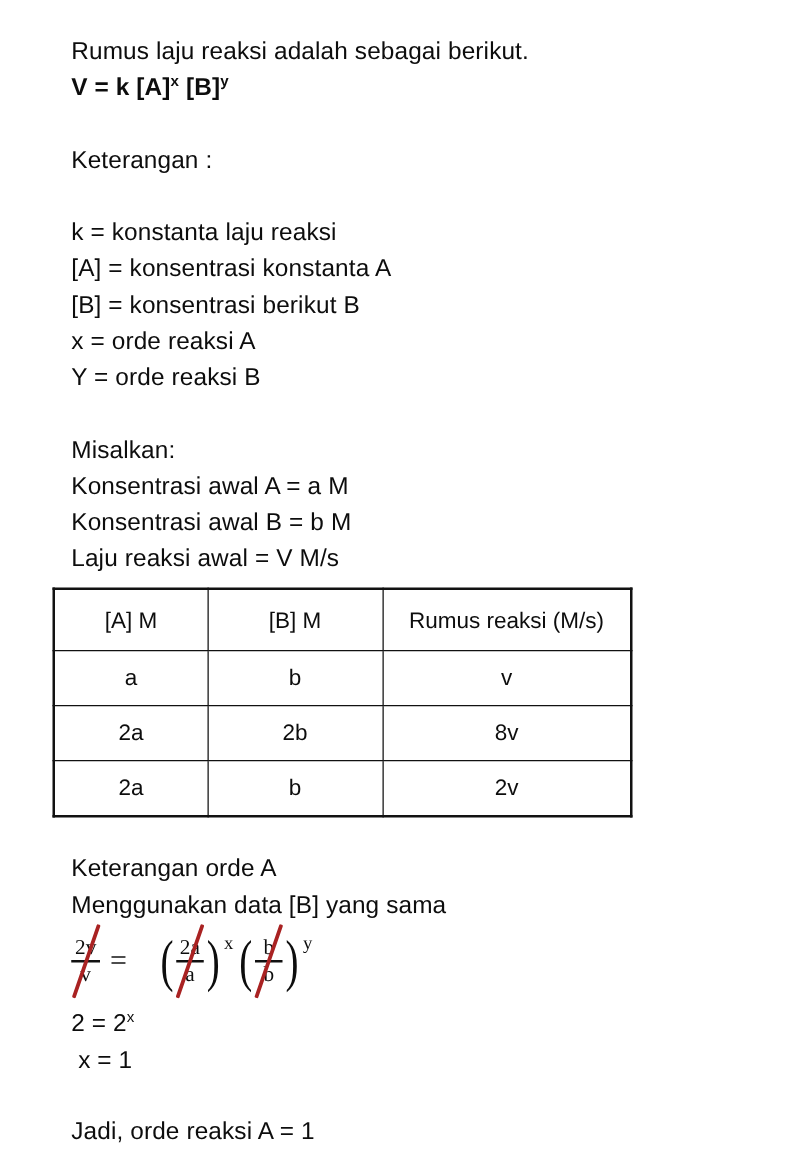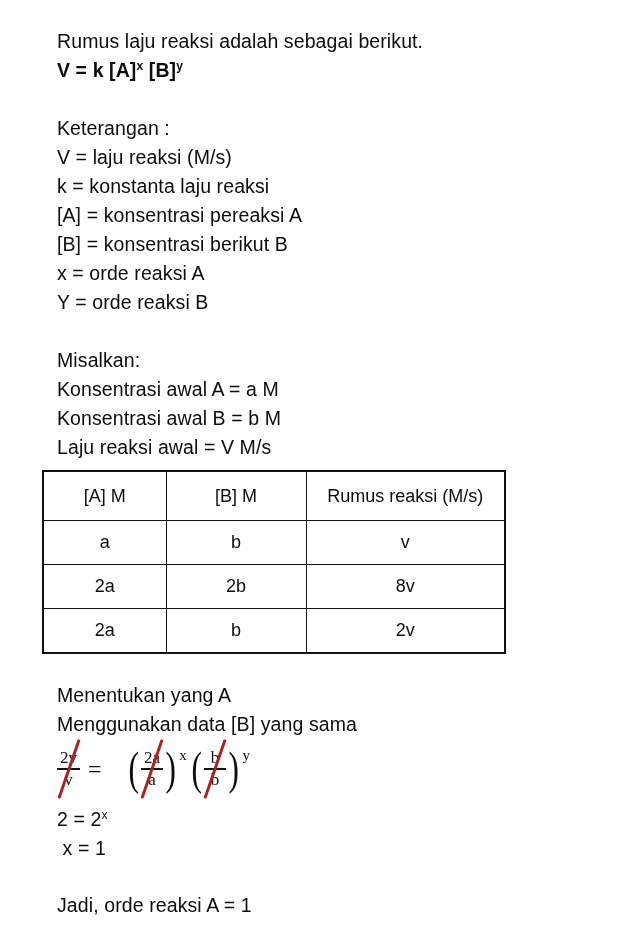--- a/index.html
+++ b/index.html
@@ -143,23 +143,22 @@
 </head>
 <body>
 
 <div class="doc">
 
   <div class="line" style="top:26px;">Rumus laju reaksi adalah sebagai berikut.</div>
 
   <div class="line" style="top:113px;">Keterangan :</div>
 
   <div class="line bold" style="top:55px;"><span>V = k [A]</span><sup>x</sup><span> [B]</span><sup>y</sup></div>
-  <div class="line" style="top:142px;">V = laju reaksi (M/s)</div>
   <div class="line" style="top:171px;">k = konstanta laju reaksi</div>
-  <div class="line" style="top:200px;">[A] = konsentrasi pereaksi A</div>
+  <div class="line" style="top:200px;">[A] = konsentrasi konstanta A</div>
   <div class="line" style="top:229px;">[B] = konsentrasi berikut B</div>
   <div class="line" style="top:258px;">x = orde reaksi A</div>
   <div class="line" style="top:287px;">Y = orde reaksi B</div>
 
   <div class="line" style="top:345px;">Misalkan:</div>
   <div class="line" style="top:374px;">Konsentrasi awal A = a M</div>
   <div class="line" style="top:432px;">Laju reaksi awal = V M/s</div>
   <div class="line" style="top:403px;">Konsentrasi awal B = b M</div>
 
   <div class="tbl-wrap">
@@ -187,21 +186,21 @@
         </tr>
         <tr>
           <td>2a</td>
           <td>b</td>
           <td>2v</td>
         </tr>
       </tbody>
     </table>
   </div>
 
-  <div class="line" style="top:680px;">Menentukan yang A</div>
+  <div class="line" style="top:680px;">Keterangan orde A</div>
   <div class="line" style="top:709px;">Menggunakan data [B] yang sama</div>
 
   <div class="math-row">
 
     <span class="frac">
       <span class="num">2v</span>
       <span class="bar"></span>
       <span class="den">v</span>
       <span class="strike tall"></span>
     </span>

